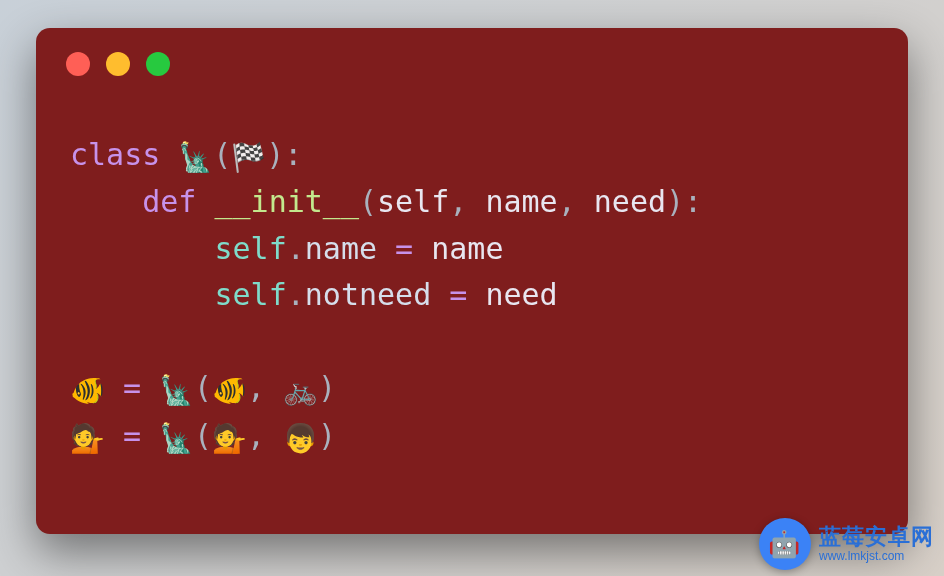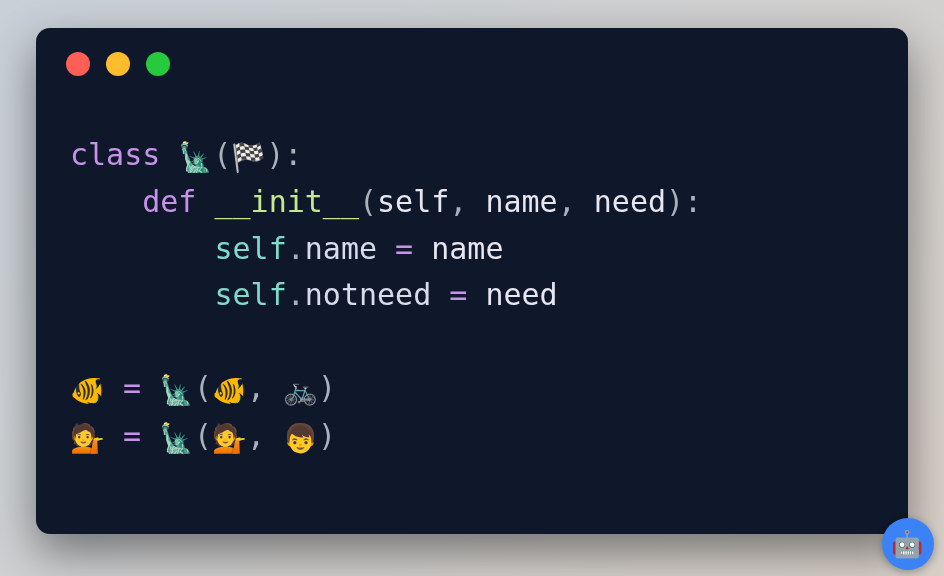--- a/index.html
+++ b/index.html
@@ -11,21 +11,21 @@
       align-items: flex-start;
       justify-content: center;
       padding-top: 28px;
       font-family: 'Menlo', 'Monaco', 'Consolas', monospace;
       overflow: hidden;
       position: relative;
     }
     .window {
       width: 872px;
       height: 506px;
-      background: #0f172a;
+      background: #7f1d1d;
       border-radius: 14px;
       box-shadow: 0 18px 45px rgba(0,0,0,0.45);
       padding: 24px 0 0 0;
       position: relative;
     }
     .traffic-lights {
       display: flex;
       gap: 16px;
       padding-left: 30px;
       margin-bottom: 56px;
@@ -112,13 +112,17 @@
         <span class="self">self</span><span class="punct">.</span><span class="attr">notneed</span><span class="eq"> = </span><span class="var">need</span>
 
 <span class="emoji">🐠</span><span class="eq"> = </span><span class="emoji">🗽</span><span class="punct">(</span><span class="emoji">🐠</span><span class="punct">, </span><span class="emoji">🚲</span><span class="punct">)</span>
 <span class="emoji">💁</span><span class="eq"> = </span><span class="emoji">🗽</span><span class="punct">(</span><span class="emoji">💁</span><span class="punct">, </span><span class="emoji">👦</span><span class="punct">)</span></div>
 </div>
 
 <div class="watermark">
   <div class="wm-icon">
     <span>🤖</span>
   </div>
+  <div class="wm-text">
+    <span class="wm-title">蓝莓安卓网</span>
+    <span class="wm-sub">www.lmkjst.com</span>
+  </div>
 </div>
 
 </body></html>

